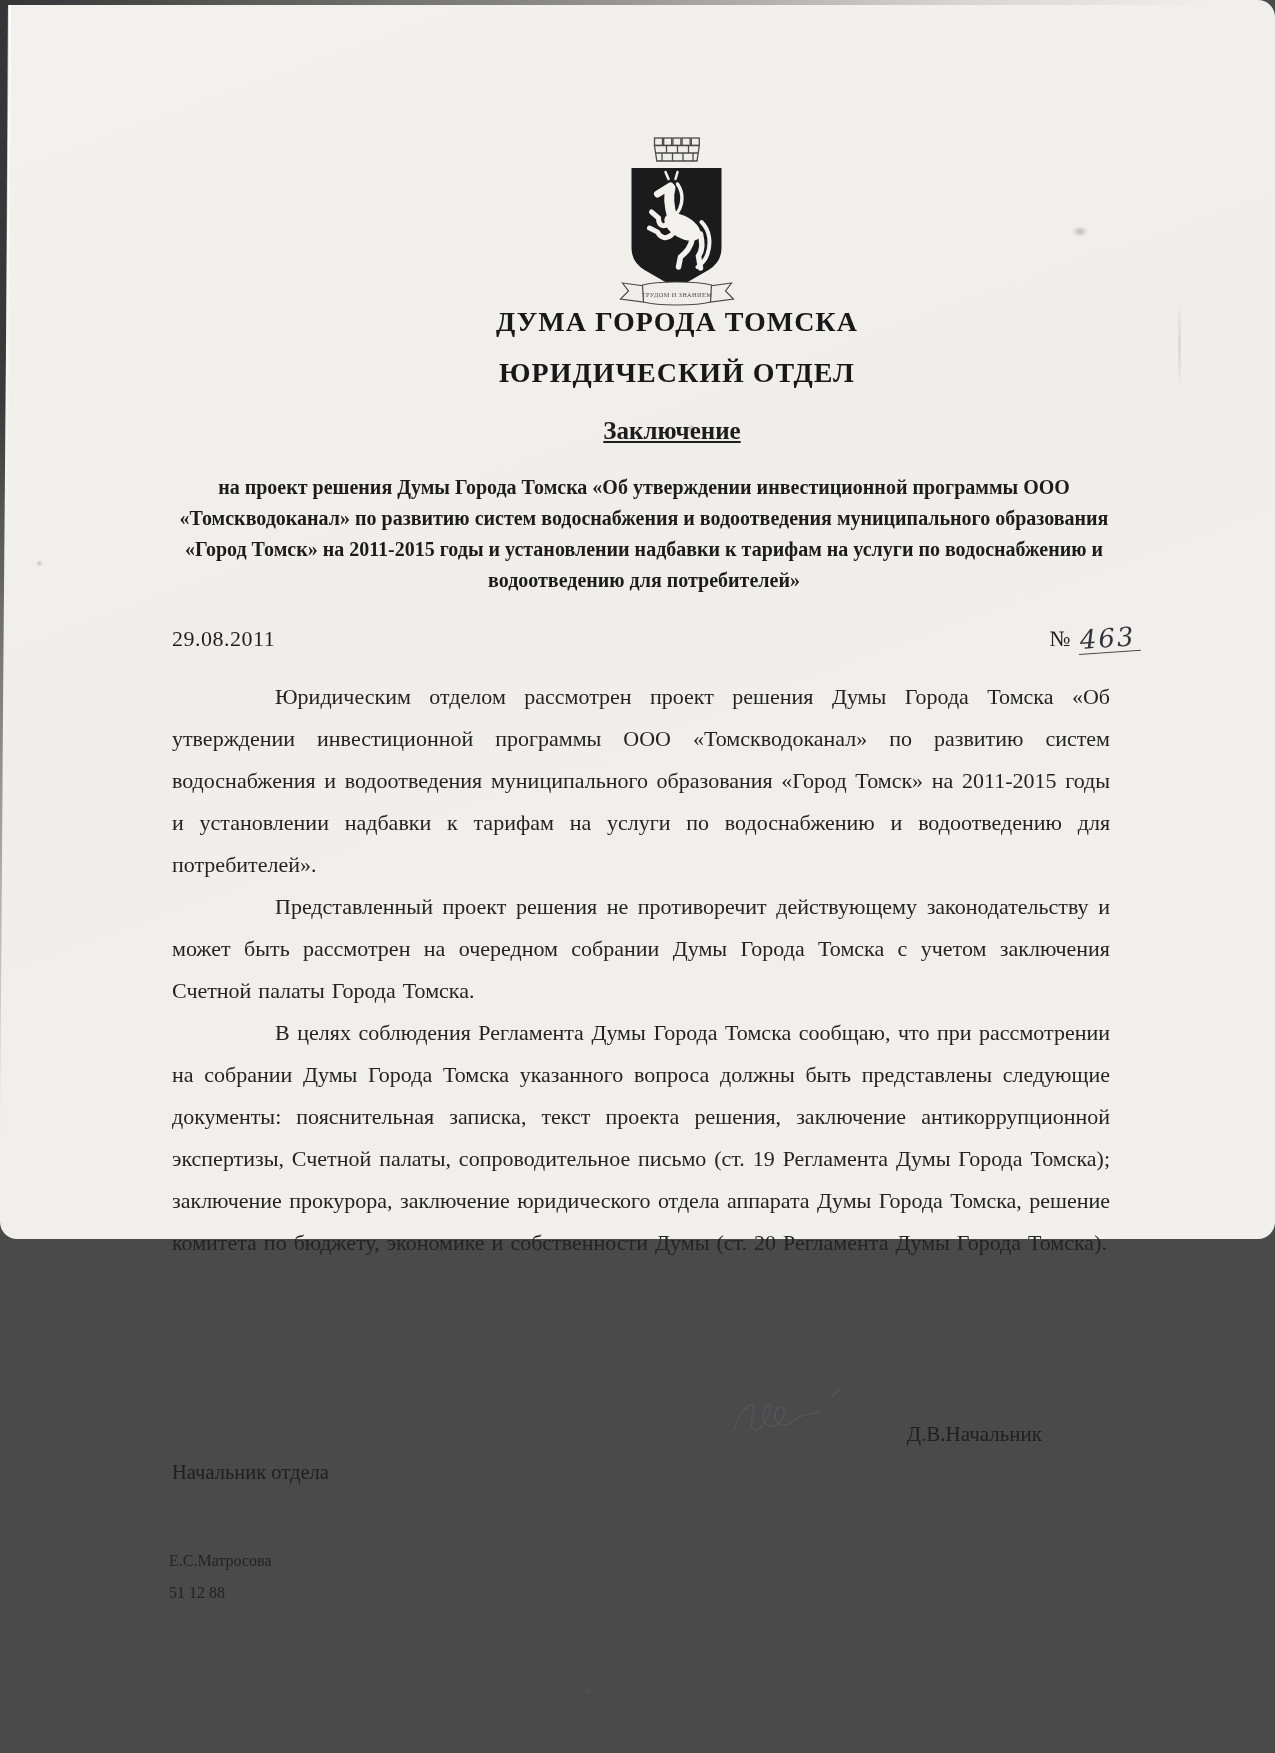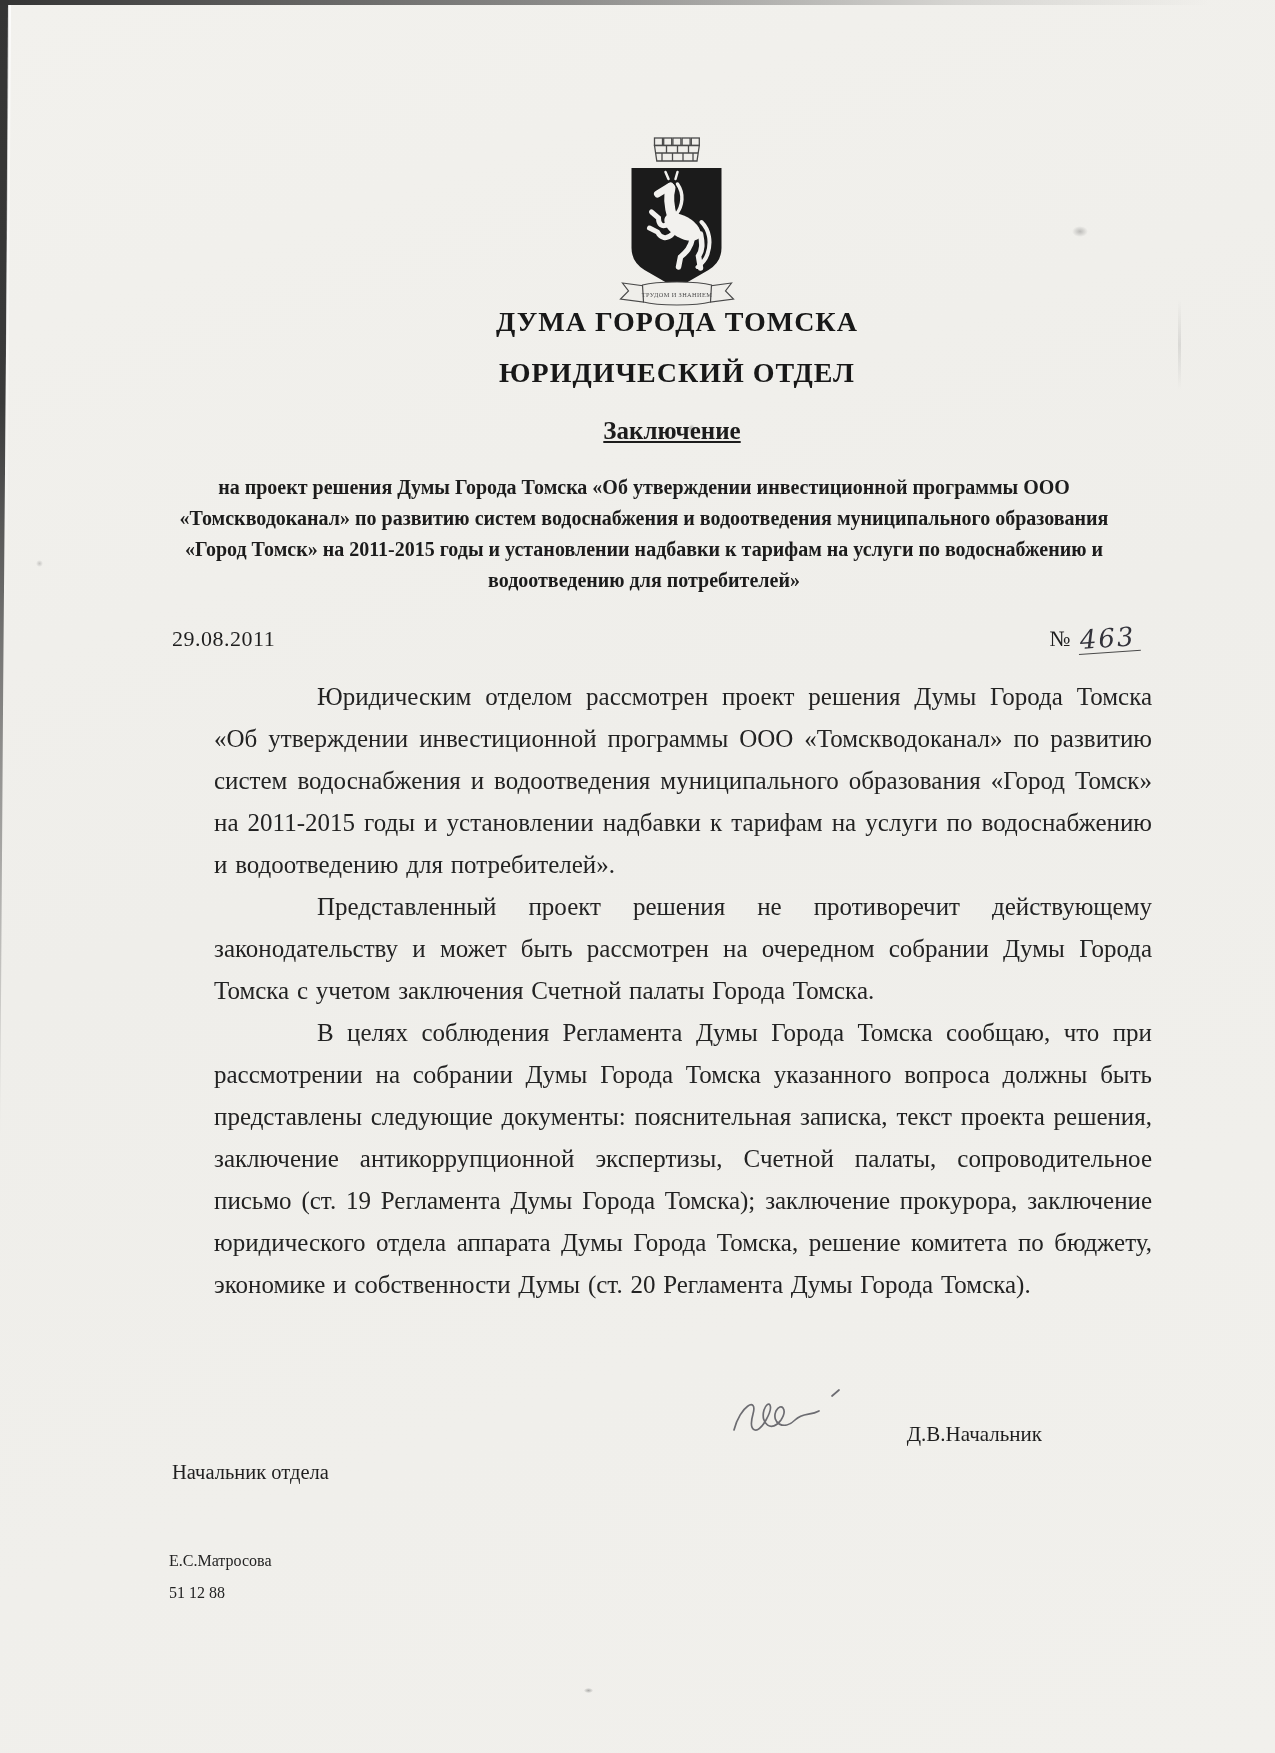--- a/index.html
+++ b/index.html
@@ -4,23 +4,24 @@
 <style>
   html,body{margin:0;padding:0;}
   body{
     width:1275px;height:1753px;
     background:#4a4a4a;
     font-family:"Liberation Serif","DejaVu Serif",serif;
     overflow:hidden;
   }
   .paper{
     position:relative;
-    width:1275px;height:1753px;
+    width:1275px;height:1239px;
     background:linear-gradient(160deg,#f2f1ed 0%,#efeeea 45%,#f1f0ec 100%);
     color:#1f1f1f;
+    border-radius:17px;
   }
   
   .edge-left{
     position:absolute;left:0;top:0;width:9px;height:1150px;
     background:linear-gradient(to bottom,#353535 0%,#3a3a3a 35%,rgba(58,58,58,0) 100%);
     clip-path:polygon(0 0,100% 0,35% 60%,0 100%);
   }
   .edge-left-hl{
     position:absolute;left:8px;top:2px;width:3px;height:620px;
     background:linear-gradient(to bottom,rgba(255,255,255,.85),rgba(255,255,255,0));
@@ -65,23 +66,22 @@
   .number-hand{
     font-family:"DejaVu Serif",serif;font-style:italic;
     font-size:26px;color:#33333b;
     transform:rotate(-4deg);
     border-bottom:1.5px solid #4a4a4a;
     padding:0 4px 2px 2px;line-height:24px;
     letter-spacing:2px;
   }
   .body-text{
     position:absolute;top:676px;left:172px;width:938px;
-    font-size:25px;line-height:42px;text-align:justify;color:#232323;
+    font-size:22px;line-height:42px;text-align:justify;color:#232323;
     word-spacing:1.5px;
-    margin-left:42px;
   }
   .body-text p{margin:0;text-indent:103px;}
   .sig-row{position:absolute;top:1400px;left:172px;width:940px;height:60px;}
   .sig-position{position:absolute;left:0;top:22px;font-size:20.5px;margin-top:39px;}
   .sig-scribble{position:absolute;left:552px;top:-14px;}
   .sig-name{position:absolute;right:70px;top:22px;font-size:21px;}
   .footer{position:absolute;top:1545px;left:169px;font-size:16px;line-height:32px;color:#232323;}
 </style>
 </head>
 <body>

